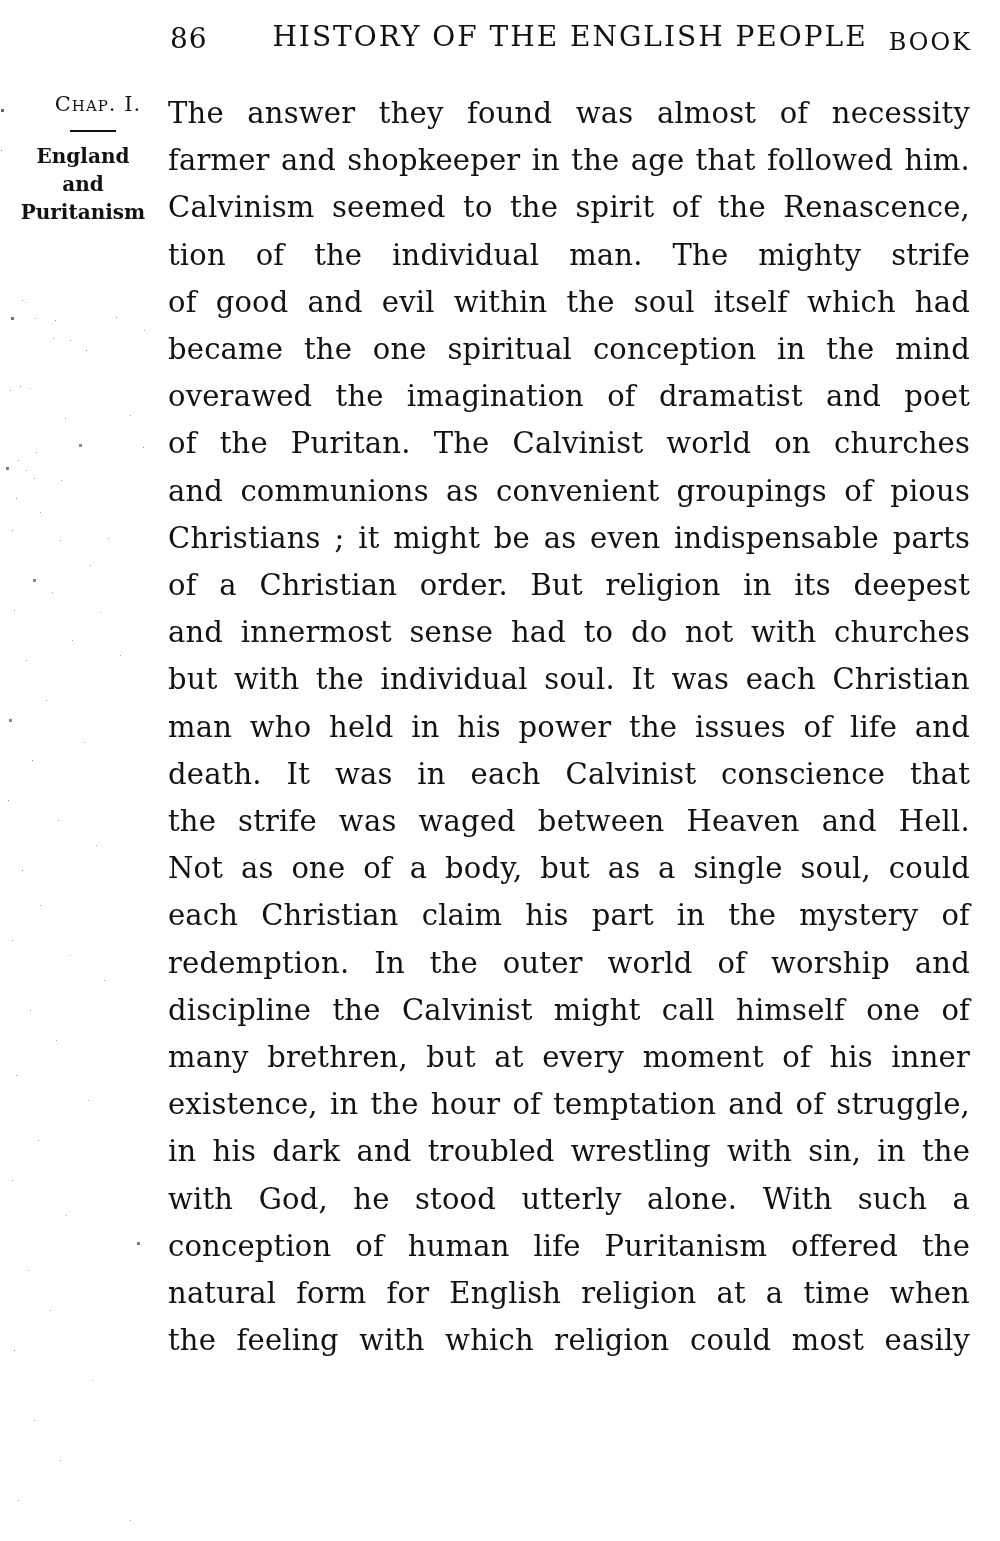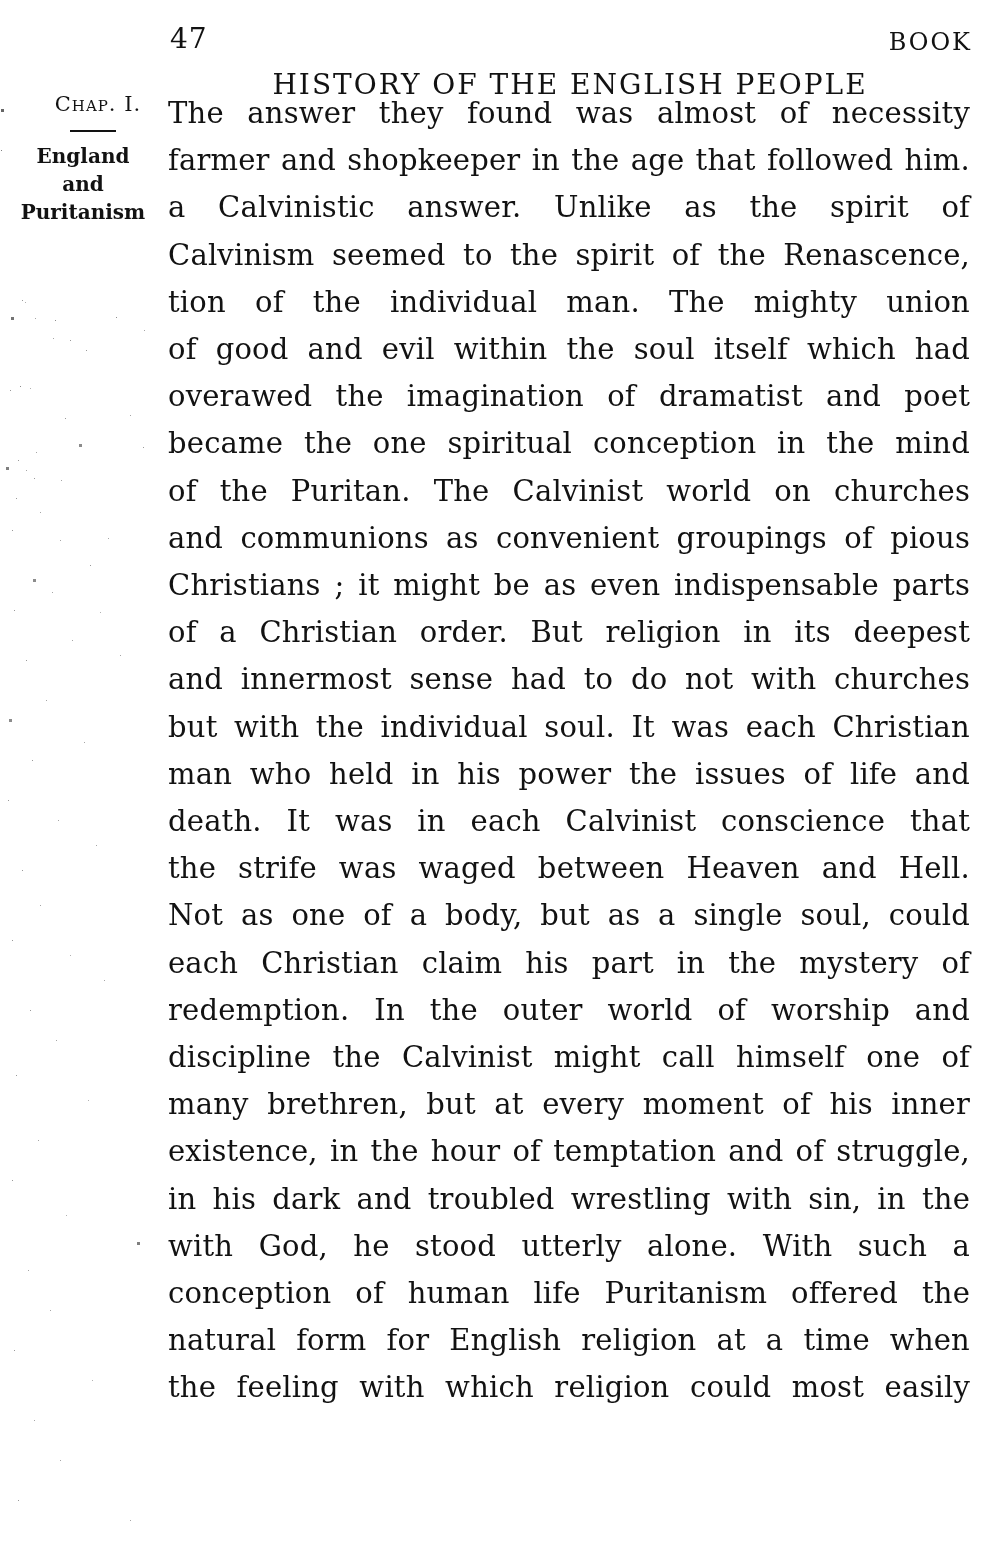--- a/index.html
+++ b/index.html
@@ -34,21 +34,20 @@
   }
   .running-title {
     position: absolute;
     left: 0;
     right: 0;
     top: 4px;
     text-align: center;
     font-size: 28px;
     letter-spacing: 2px;
     white-space: nowrap;
-    margin-top: 48px;
   }
   .book-label {
     position: absolute;
     right: 0;
     top: 12px;
     font-size: 24px;
     letter-spacing: 2px;
   }
 
   
@@ -175,44 +174,43 @@
   }
 </style>
 </head>
 <body>
 
 <div class="page">
 
   <div class="speckles"></div>
 
   <div class="header">
-    <span class="page-number">47</span>
+    <span class="page-number">86</span>
     <span class="running-title">HISTORY OF THE ENGLISH PEOPLE</span>
     <span class="book-label">BOOK</span>
   </div>
 
   <div class="margin-col">
     <div class="chapter-note">Chap. I.</div>
     <div class="chapter-rule"></div>
     <div class="section-note">
         <div>England</div>
         <div>and</div>
         <div>Puritanism</div>
       </div>
   </div>
 
   <div class="body-col">
       <div class="line">The answer they found was almost of necessity</div>
       <div class="line">farmer and shopkeeper in the age that followed him.</div>
-      <div class="line">a Calvinistic answer. Unlike as the spirit of</div>
       <div class="line">Calvinism seemed to the spirit of the Renascence,</div>
-      <div class="line">tion of the individual man. The mighty union</div>
+      <div class="line">tion of the individual man. The mighty strife</div>
       <div class="line">of good and evil within the soul itself which had</div>
+      <div class="line">became the one spiritual conception in the mind</div>
       <div class="line">overawed the imagination of dramatist and poet</div>
-      <div class="line">became the one spiritual conception in the mind</div>
       <div class="line">of the Puritan. The Calvinist world on churches</div>
       <div class="line">and communions as convenient groupings of pious</div>
       <div class="line">Christians ; it might be as even indispensable parts</div>
       <div class="line">of a Christian order. But religion in its deepest</div>
       <div class="line">and innermost sense had to do not with churches</div>
       <div class="line">but with the individual soul. It was each Christian</div>
       <div class="line">man who held in his power the issues of life and</div>
       <div class="line">death. It was in each Calvinist conscience that</div>
       <div class="line">the strife was waged between Heaven and Hell.</div>
       <div class="line">Not as one of a body, but as a single soul, could</div>

